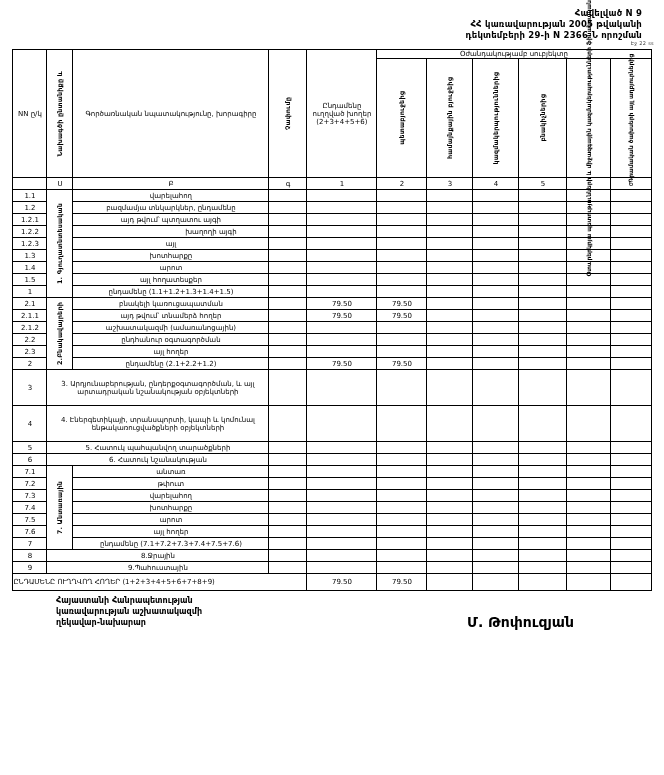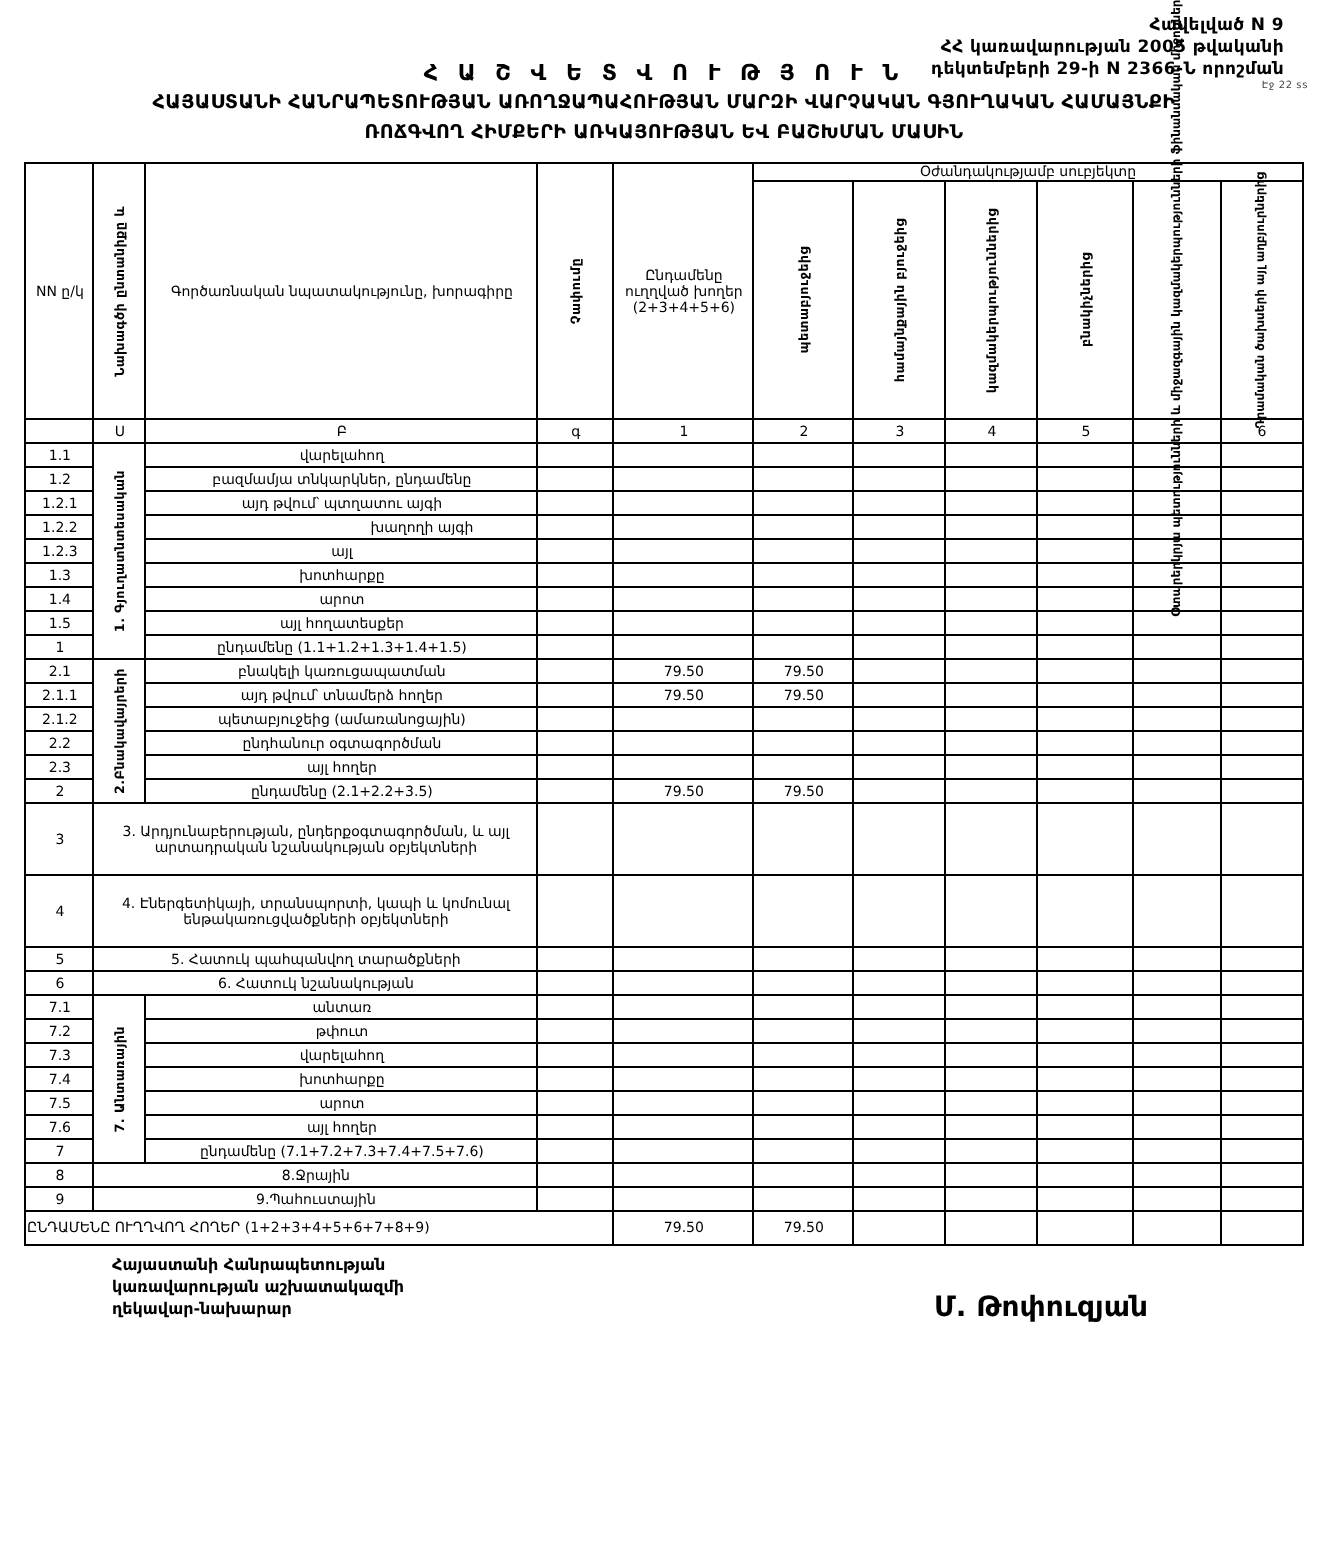--- a/index.html
+++ b/index.html
@@ -140,25 +140,20 @@
 <div class="page">
 
   <div class="stamp">Էջ 22 ss</div>
 
   <div class="hdr">
     <div>Հավելված N 9</div>
     <div>ՀՀ կառավարության 2005 թվականի</div>
     <div>դեկտեմբերի 29-ի N 2366-Ն որոշման</div>
   </div>
 
-  <div class="title-block">
-    <div class="title-main">Հ Ա Շ Վ Ե Տ Վ Ո Ւ Թ Յ Ո Ւ Ն</div>
-    <div class="title-sub">ՀԱՅԱՍՏԱՆԻ ՀԱՆՐԱՊԵՏՈՒԹՅԱՆ ԱՌՈՂՋԱՊԱՀՈՒԹՅԱՆ ՄԱՐԶԻ ՎԱՐՉԱԿԱՆ ԳՅՈՒՂԱԿԱՆ ՀԱՄԱՅՆՔԻ</div>
-    <div class="title-sub">ՌՈՃԳՎՈՂ ՀԻՄՔԵՐԻ ԱՌԿԱՅՈՒԹՅԱՆ ԵՎ ԲԱՇԽՄԱՆ ՄԱՍԻՆ</div>
-  </div>
 
   <table class="grid">
     <colgroup>
       <col style="width:34px">
       <col style="width:26px">
       <col style="width:196px">
       <col style="width:38px">
       <col style="width:70px">
       <col style="width:50px">
       <col style="width:46px">
@@ -376,21 +371,21 @@
       <td class="val">79.50</td>
       <td class="val">79.50</td>
       <td></td>
           <td></td>
       <td></td>
           <td></td>
       <td></td>
     </tr>
     <tr class="numrow">
       <td class="idx">2.1.2</td>
-      <td class="rowlbl">պետաբյուջեից (ամառանոցային)</td>
+      <td class="rowlbl">աշխատակազմի (ամառանոցային)</td>
       <td class="val"></td>
       <td class="val"></td>
       <td class="val"></td>
       <td></td>
           <td></td>
       <td></td>
           <td></td>
       <td></td>
     </tr>
     <tr class="numrow">
@@ -412,21 +407,21 @@
       <td class="val"></td>
       <td class="val"></td>
       <td></td>
           <td></td>
       <td></td>
           <td></td>
       <td></td>
     </tr>
     <tr class="numrow">
       <td class="idx bold">2</td>
-      <td class="rowlbl bold">ընդամենը (2.1+2.2+3.5)</td>
+      <td class="rowlbl bold">ընդամենը (2.1+2.2+1.2)</td>
       <td class="val"></td>
       <td class="val">79.50</td>
       <td class="val">79.50</td>
       <td></td>
           <td></td>
       <td></td>
           <td></td>
       <td></td>
     </tr>
 

